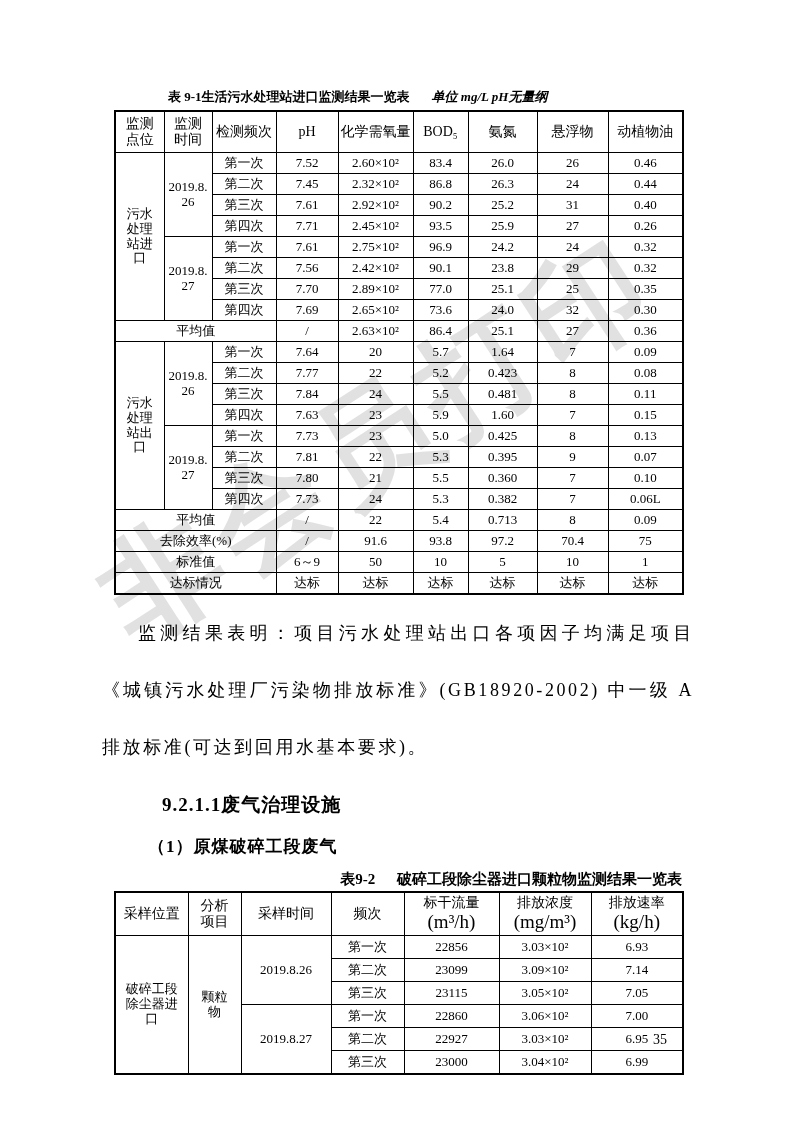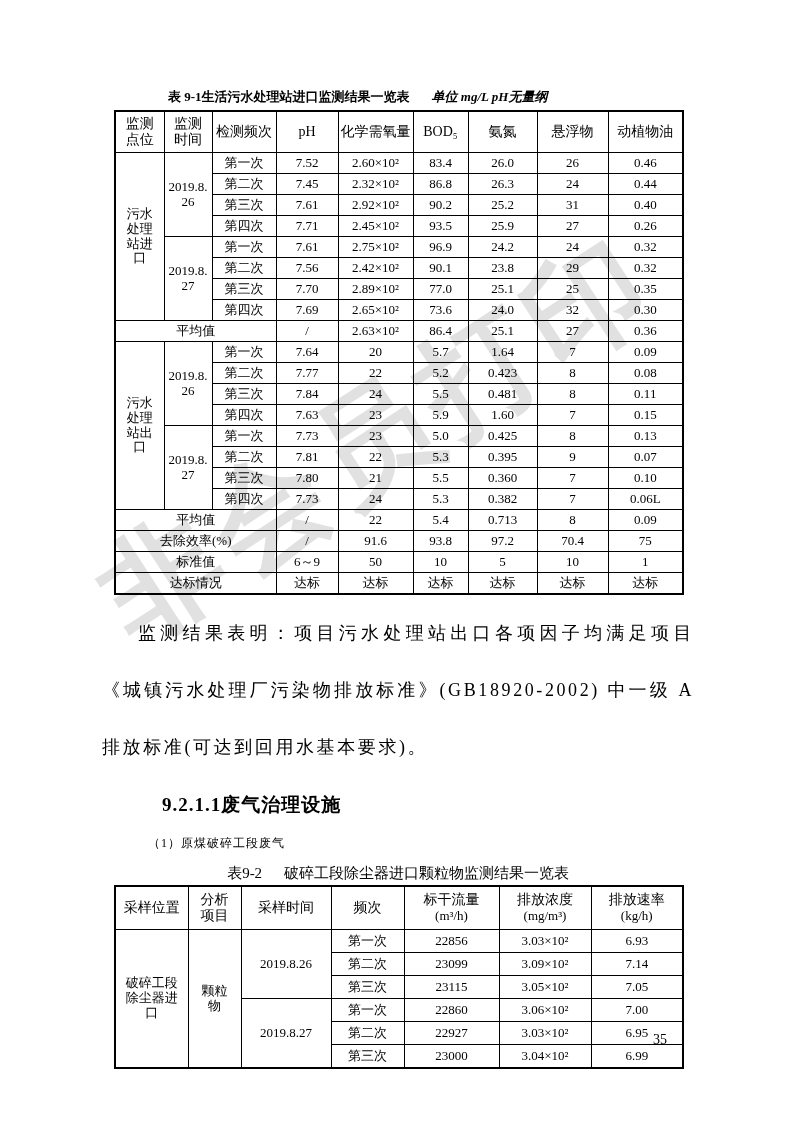--- a/index.html
+++ b/index.html
@@ -43,31 +43,31 @@
     font-weight:normal;
   }
   .t1 td{height:20px;}
   .t1 th{height:40px;font-size:14px;}
   .t2 td{height:22px;}
   .t2 th{height:42px;font-size:14px;}
   .vlabel{display:inline-block;width:32px;}
   .vlabel2{display:inline-block;width:60px;}
   .vlabel3{display:inline-block;width:30px;}
   .datecell{word-break:break-all;}
-  .unitline{font-size:13px;}
+  .unitline{font-size:19px;}
 
   .para{
     width:592px;margin:10px 0 0 -12px;
     font-size:18px;line-height:57px;
     text-indent:2em;text-align:justify;
     letter-spacing:2.6px;
   }
   .heading{margin:16px 0 0 48px;font-size:19px;font-weight:bold;letter-spacing:1px;}
-  .subline{margin:17px 0 0 34px;font-size:12px;letter-spacing:1px;}
-  .caption2{margin:12px 0 2px 0;text-align:center;font-weight:normal;font-size:15px;}
+  .subline{margin:17px 0 0 34px;font-size:17px;letter-spacing:1px;font-weight:bold;}
+  .caption2{margin:12px 0 2px 0;text-align:right;font-weight:bold;font-size:15px;}
   .caption2 .cap-title{margin-left:18px;}
 
   .page-number{position:absolute;left:653px;top:1032px;font-size:14px;z-index:1;}
 </style>
 </head>
 <body>
 
 <div class="page">
 
   <div class="watermark">非会员打印</div>

